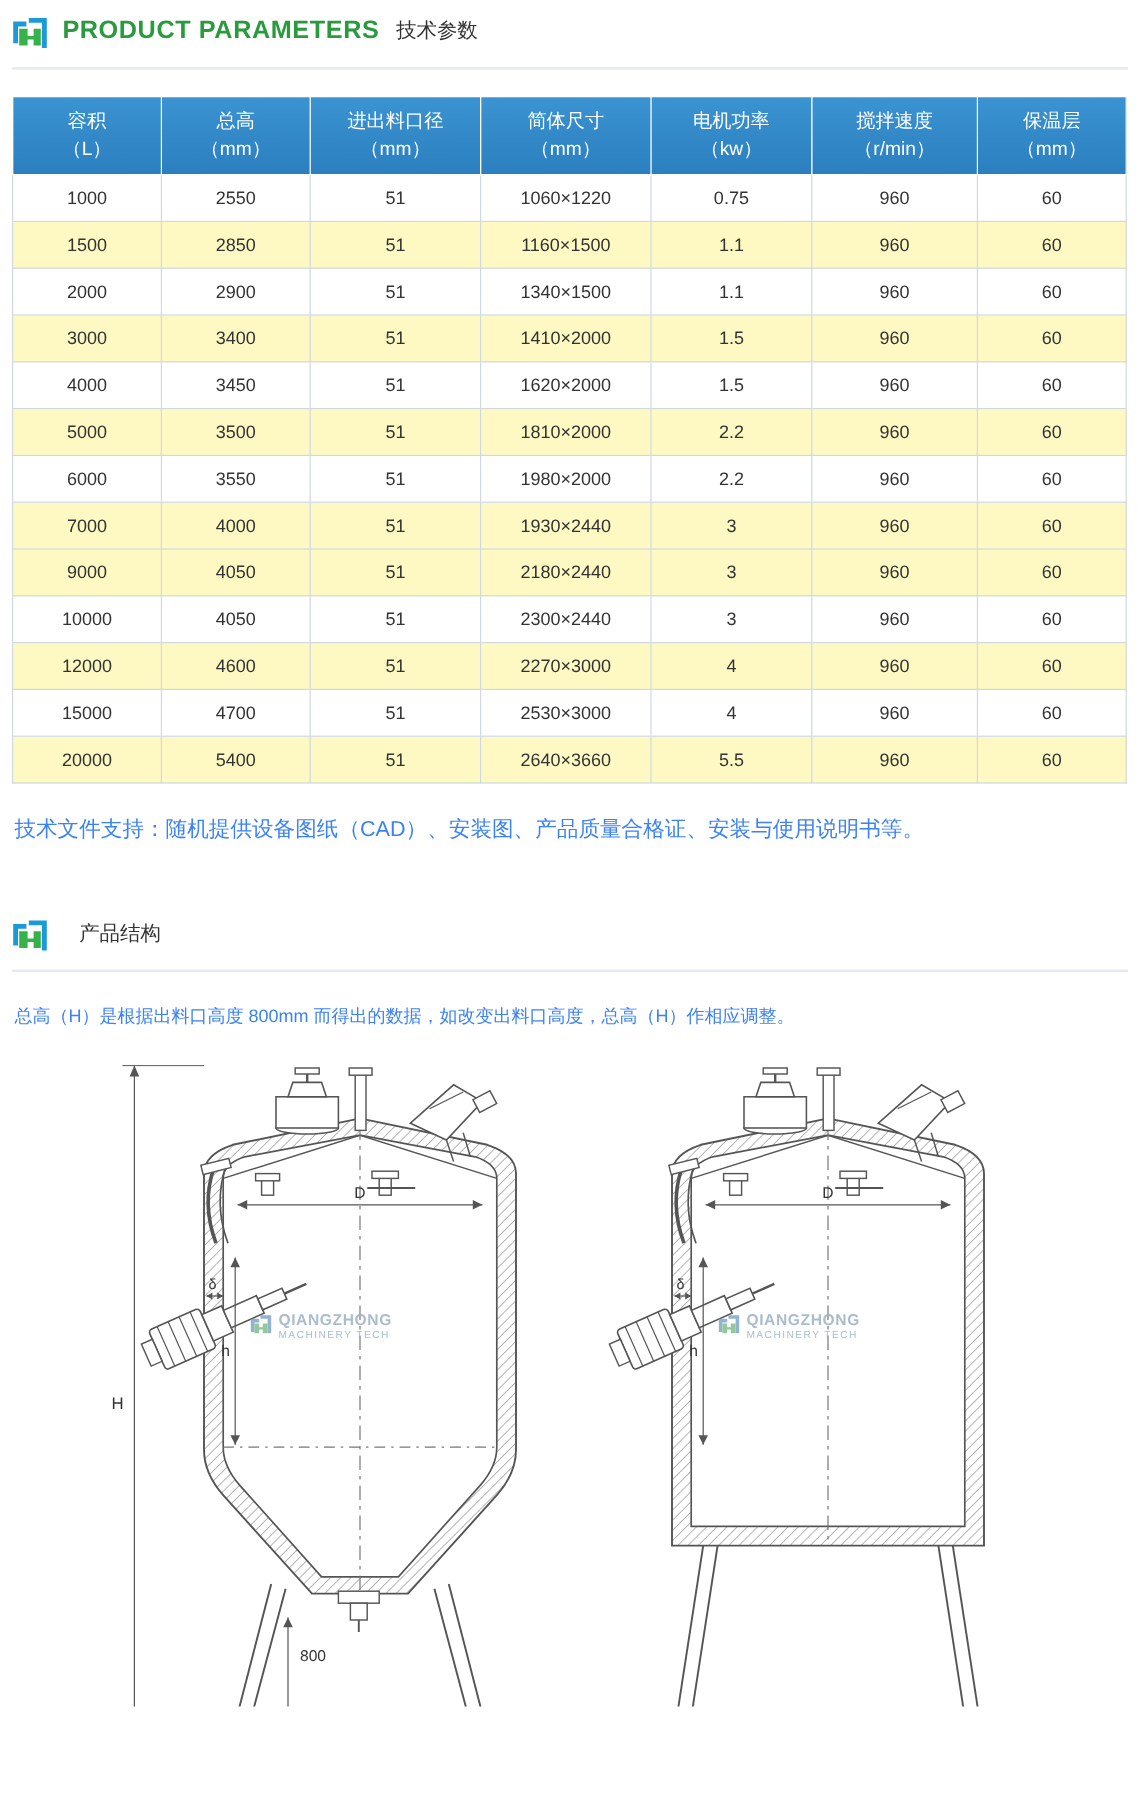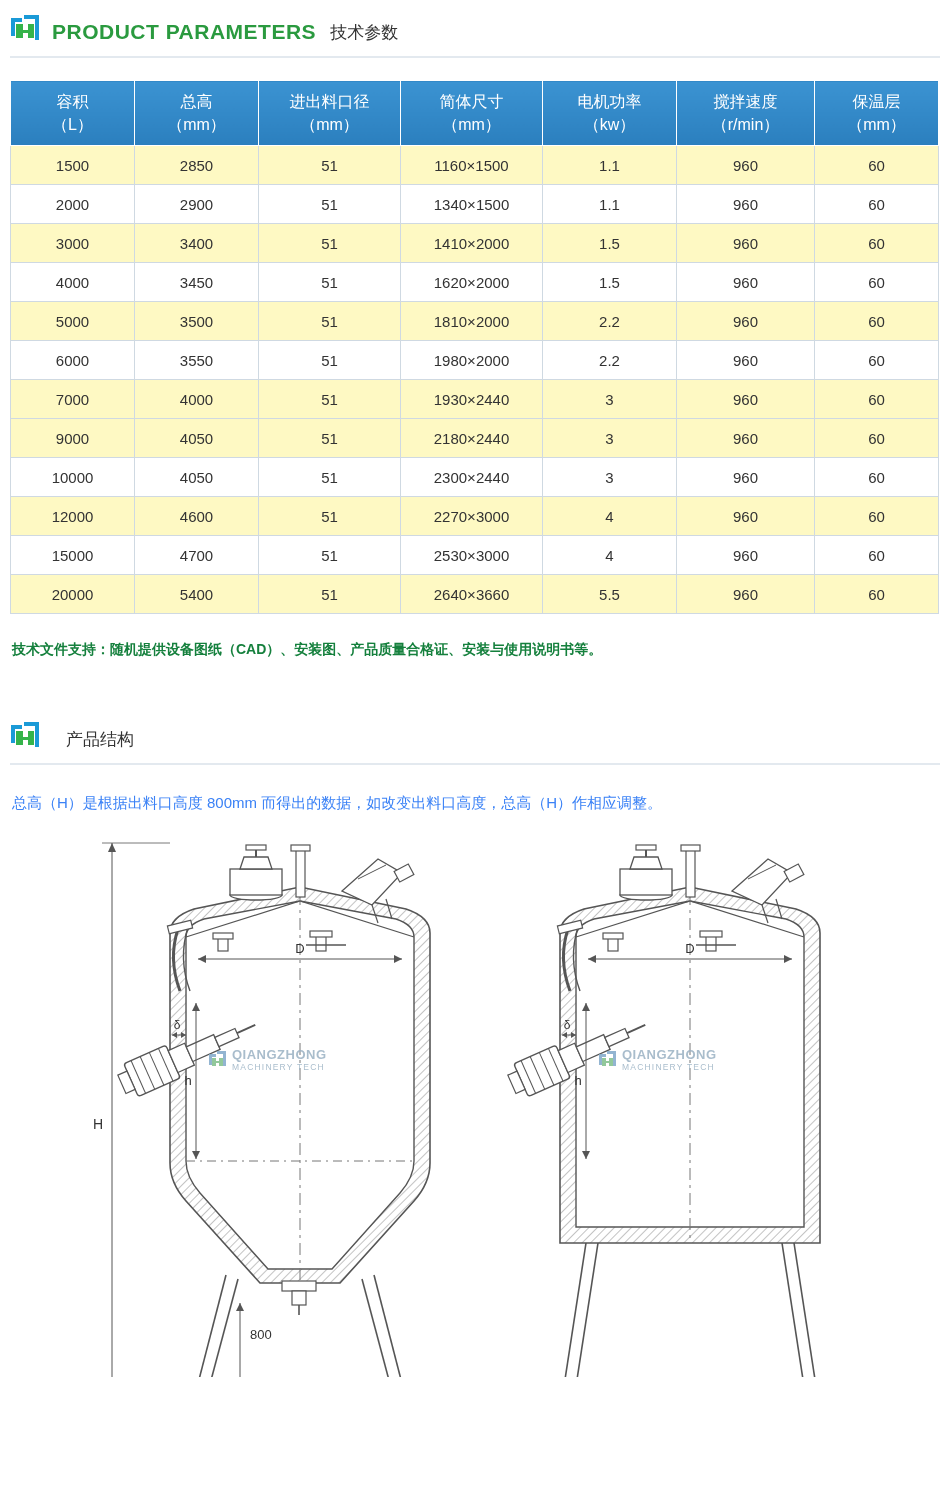--- a/index.html
+++ b/index.html
@@ -19,21 +19,21 @@
     width: 950px;
     height: 1512px;
     position: relative;
     box-sizing: border-box;
     padding: 0 10px;
   }
 
   
   .section-head {
     display: flex;
-    align-items: flex-end;
+    align-items: flex-start;
     padding: 14px 0 12px 0;
     border-bottom: 2px solid #e3e9ef;
     margin: 0 0 0 0;
   }
   .logo-mark {
     width: 30px;
     height: 30px;
     position: relative;
     flex: 0 0 auto;
     margin-right: 12px;
@@ -77,25 +77,24 @@
     text-align: center;
     padding: 9px 2px;
     border: 1px solid #cfd9e2;
     color: #333;
     height: 20px;
   }
   table.params tr.odd td { background: #ffffff; }
   table.params tr.even td { background: #fef9c3; }
 
   .note {
-    font-size: 14px;
-    color: #15803d;
+    font-size: 18px;
+    color: #3b82f6;
     margin: 24px 0 0 2px;
     line-height: 1.6;
-    font-weight: bold;
   }
 
   .section-head.second {
     margin-top: 46px;
   }
 
   .struct-note {
     font-size: 15px;
     color: #3b82f6;
     margin: 26px 0 0 2px;
@@ -170,20 +169,29 @@
           <div>搅拌速度</div>
           <div>（r/min）</div>
         </th>
         <th>
           <div>保温层</div>
           <div>（mm）</div>
         </th>
       </tr>
     </thead>
     <tbody>
+      <tr class="odd">
+        <td>1000</td>
+        <td>2550</td>
+        <td>51</td>
+        <td>1060×1220</td>
+        <td>0.75</td>
+        <td>960</td>
+        <td>60</td>
+      </tr>
       <tr class="even">
         <td>1500</td>
         <td>2850</td>
         <td>51</td>
         <td>1160×1500</td>
         <td>1.1</td>
         <td>960</td>
         <td>60</td>
       </tr>
       <tr class="odd">

